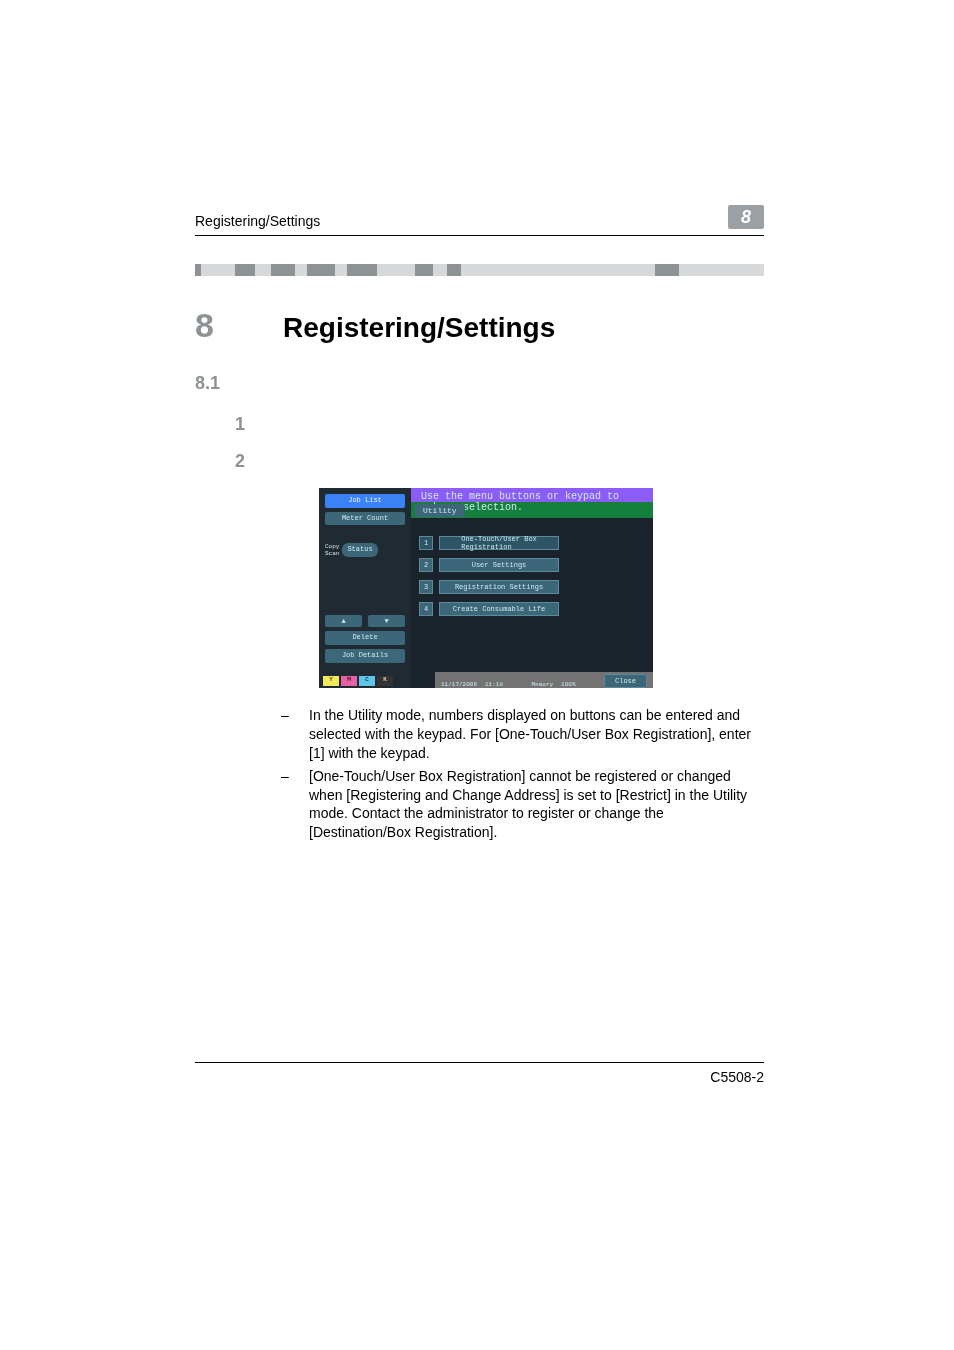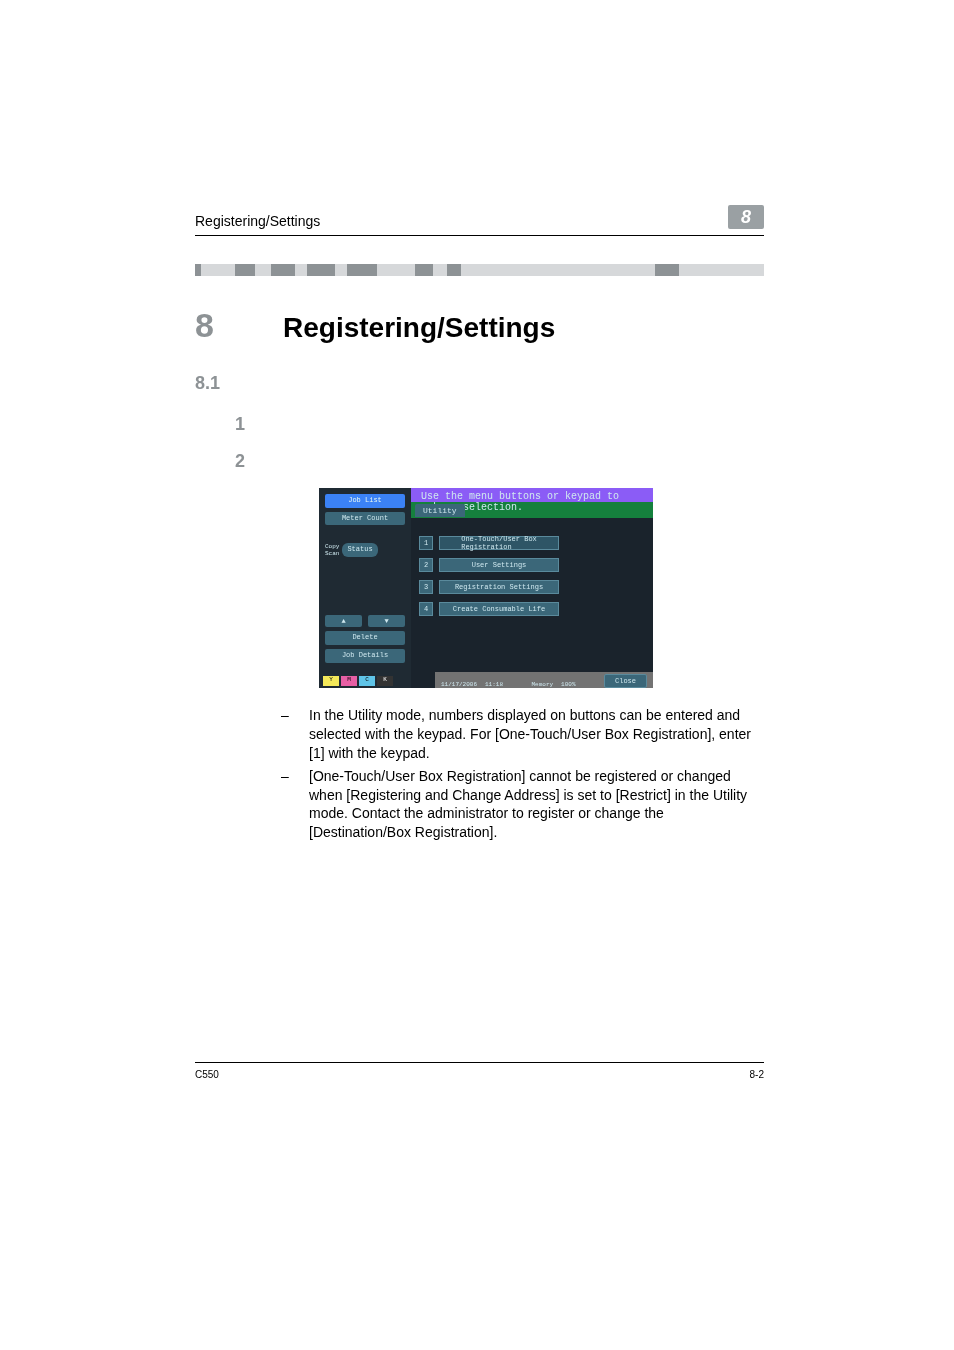--- a/index.html
+++ b/index.html
@@ -152,21 +152,21 @@
 
   .bullets { padding-left: 86px; }
   .bul { display: flex; gap: 16px; font-size: 14px; line-height: 1.35; margin-bottom: 4px; }
   .bul .dash { min-width: 12px; }
 
   .footer {
     padding: 0 190px 0 195px;
     margin-top: 220px;
   }
   .rule2 { height: 1px; background: #000; margin-bottom: 6px; }
-  .footrow { display: flex; justify-content: space-between; font-size: 10px; }
+  .footrow { display: flex; justify-content: flex-end; font-size: 14px; }
 </style>
 </head>
 <body>
 
 <div class="sheet">
 
   <div class="runhead">
     <div class="runhead-text">Registering/Settings</div>
     <div class="chap-badge">8</div>
   </div>

